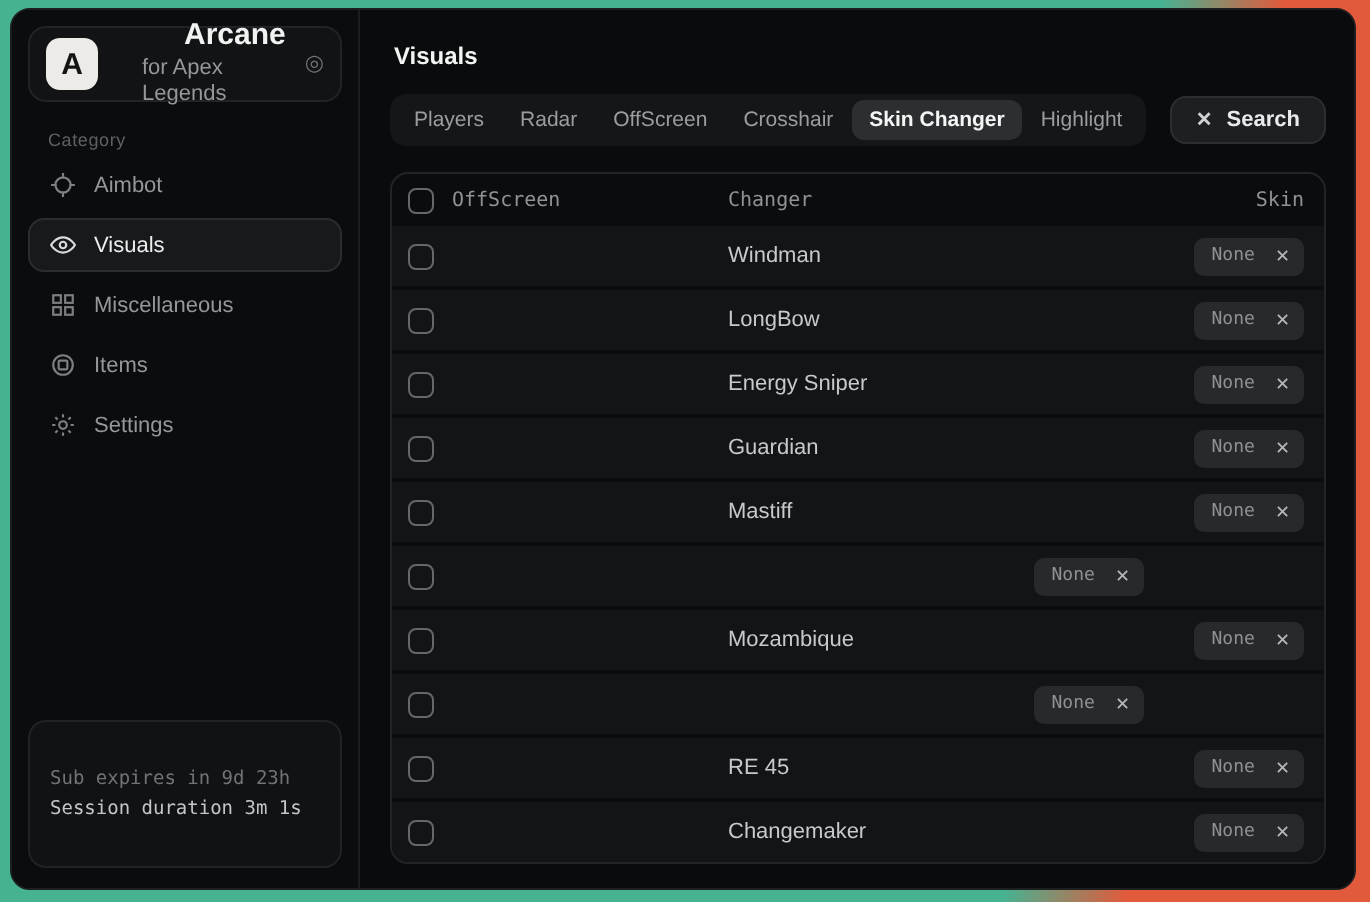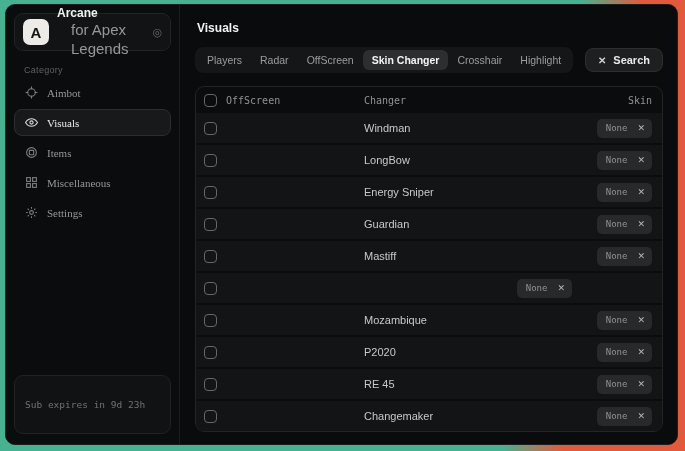--- a/index.html
+++ b/index.html
@@ -23,31 +23,31 @@
   .profile-card {
     border:1px solid #212426; background:#111314; border-radius:9px;
     height:38px; display:flex; align-items:center; padding:0 8px; gap:8px;
   }
   .logo {
     width:26px; height:26px; border-radius:7px; background:#ecebe8;
     color:#141414; font-weight:bold; font-size:15px;
     display:flex; align-items:center; justify-content:center;
   }
   .profile-text { flex:1; line-height:1.25; }
-  .profile-title { font-size:12px; font-weight:bold; color:#f1f2f2; }
-  .profile-sub { font-size:15px; color:#94989b;padding-left:14px; }
+  .profile-title { font-size:15px; font-weight:bold; color:#f1f2f2;margin-left:35px; }
+  .profile-sub { font-size:11px; color:#94989b;padding-left:14px; }
   .profile-gear { color:#6d7174; font-size:11px; line-height:1; cursor:pointer; }
   .category-label {
     font-size:9px; color:#5d6164; margin:14px 0 4px 10px; letter-spacing:.3px;
   }
   .side-nav { flex:1; display:flex; flex-direction:column; }
   .side-item {
     height:27px; display:flex; align-items:center; gap:9px;
     padding:0 10px; border-radius:8px; border:1px solid transparent;
-    color:#94989b; font-size:11px; cursor:pointer; margin-bottom:3px;font-family:Liberation Serif, serif;
+    color:#94989b; font-size:11px; cursor:pointer; margin-bottom:3px;
   }
   .side-item .icon { width:13px; height:13px; display:inline-flex; align-items:center; justify-content:center; }
   .side-item svg { stroke:#7c8083; }
   .side-item.selected {
     background:#17191a; border-color:#2b2e30; color:#eceeee;
   }
   .side-item.selected svg { stroke:#d9dbdc; }
   .footer-card {
     border:1px solid #202324; background:#101213; border-radius:9px;
     padding:21px 10px; font-family:"DejaVu Sans Mono", monospace;
@@ -142,63 +142,64 @@
             <svg width="13" height="13" viewBox="0 0 24 24" fill="none" stroke-width="2">
               <path d="M1 12s4-7 11-7 11 7 11 7-4 7-11 7S1 12 1 12z"></path>
               <circle cx="12" cy="12" r="3"></circle>
             </svg>
           </span>
           <span>Visuals</span>
         </div>
         <div class="side-item">
           <span class="icon">
             <svg width="13" height="13" viewBox="0 0 24 24" fill="none" stroke-width="2">
-              <circle cx="12" cy="12" r="9"></circle>
-              <rect x="8" y="8" width="8" height="8" rx="1"></rect>
-            </svg>
-          </span>
-          <span>Items</span>
-        </div>
-        <div class="side-item">
-          <span class="icon">
-            <svg width="13" height="13" viewBox="0 0 24 24" fill="none" stroke-width="2">
               <rect x="3" y="3" width="7" height="7"></rect>
               <rect x="14" y="3" width="7" height="7"></rect>
               <rect x="3" y="14" width="7" height="7"></rect>
               <rect x="14" y="14" width="7" height="7"></rect>
             </svg>
           </span>
           <span>Miscellaneous</span>
         </div>
         <div class="side-item">
           <span class="icon">
             <svg width="13" height="13" viewBox="0 0 24 24" fill="none" stroke-width="2">
+              <circle cx="12" cy="12" r="9"></circle>
+              <rect x="8" y="8" width="8" height="8" rx="1"></rect>
+            </svg>
+          </span>
+          <span>Items</span>
+        </div>
+        <div class="side-item">
+          <span class="icon">
+            <svg width="13" height="13" viewBox="0 0 24 24" fill="none" stroke-width="2">
               <circle cx="12" cy="12" r="3.5"></circle>
               <path d="M12 2v3M12 19v3M2 12h3M19 12h3M4.9 4.9l2.1 2.1M17 17l2.1 2.1M19.1 4.9L17 7M7 17l-2.1 2.1"></path>
             </svg>
           </span>
           <span>Settings</span>
         </div>
       </nav>
 
     <div class="footer-card">
       <div class="footer-line1">Sub expires in 9d 23h</div>
+      <div class="footer-line2">Session duration 3m 1s</div>
     </div>
   </aside>
 
   <main class="main">
     <div class="main-title">Visuals</div>
 
     <div class="toolbar">
       <div class="tabbar" id="tab-bar">
           <div class="tab">Players</div>
           <div class="tab">Radar</div>
           <div class="tab">OffScreen</div>
+          <div class="tab">Crosshair</div>
           <div class="tab selected">Skin Changer</div>
-          <div class="tab">Crosshair</div>
           <div class="tab">Highlight</div>
         </div>
       <div class="search-btn">
         <span class="search-x">✕</span>
         <span>Search</span>
       </div>
     </div>
 
     <div class="table">
       <div class="thead">
@@ -274,21 +275,20 @@
             <div class="weapon-name">Mozambique</div>
             <div class="chip-cell">
               <div class="chip">
                 <span class="chip-label">None</span>
                 <span class="chip-x">✕</span>
               </div>
             </div>
           </div>
           <div class="trow">
             <span class="checkbox"></span>
-            <div class="weapon-name">P2020</div>
             <div class="chip-cell">
               <div class="chip">
                 <span class="chip-label">None</span>
                 <span class="chip-x">✕</span>
               </div>
             </div>
           </div>
           <div class="trow">
             <span class="checkbox"></span>
             <div class="weapon-name">RE 45</div>

